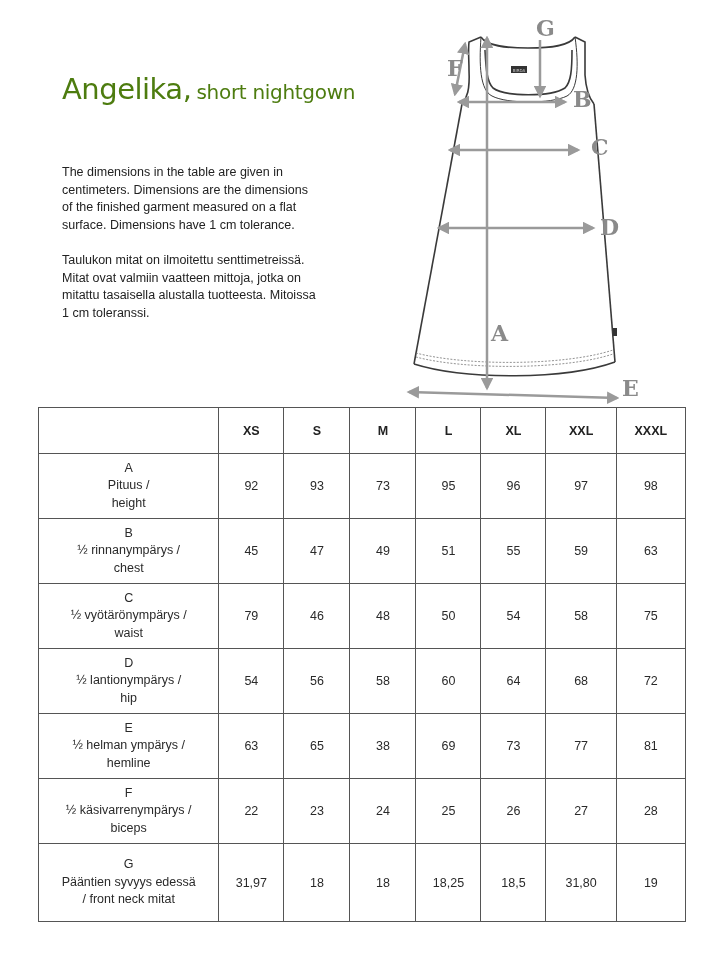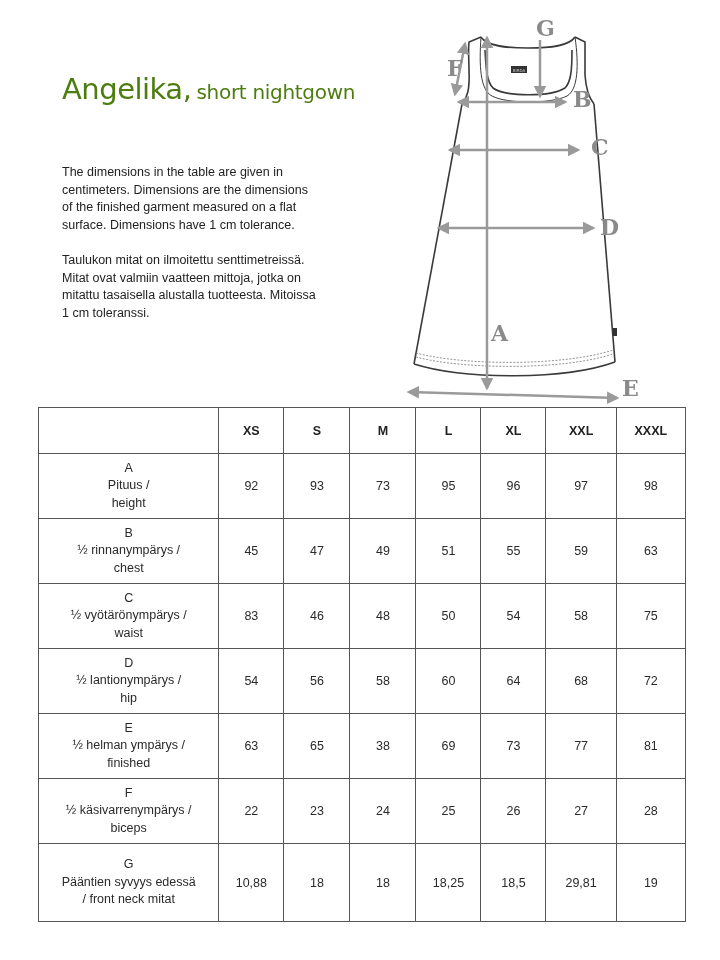--- a/index.html
+++ b/index.html
@@ -133,21 +133,21 @@
         <td>55</td>
         <td>59</td>
         <td>63</td>
       </tr>
       <tr>
         <td class="label">
           <div>C</div>
           <div>½  vyötärönympärys /</div>
           <div>waist</div>
         </td>
-        <td>83</td>
+        <td>79</td>
         <td>46</td>
         <td>48</td>
         <td>50</td>
         <td>54</td>
         <td>58</td>
         <td>75</td>
       </tr>
       <tr>
         <td class="label">
           <div>D</div>
@@ -159,21 +159,21 @@
         <td>58</td>
         <td>60</td>
         <td>64</td>
         <td>68</td>
         <td>72</td>
       </tr>
       <tr>
         <td class="label">
           <div>E</div>
           <div>½ helman ympärys /</div>
-          <div>finished</div>
+          <div>hemline</div>
         </td>
         <td>63</td>
         <td>65</td>
         <td>38</td>
         <td>69</td>
         <td>73</td>
         <td>77</td>
         <td>81</td>
       </tr>
       <tr>
@@ -189,22 +189,22 @@
         <td>26</td>
         <td>27</td>
         <td>28</td>
       </tr>
       <tr class="last">
         <td class="label">
           <div>G</div>
           <div>Pääntien syvyys edessä</div>
           <div>/ front neck mitat</div>
         </td>
-        <td>10,88</td>
+        <td>31,97</td>
         <td>18</td>
         <td>18</td>
         <td>18,25</td>
         <td>18,5</td>
-        <td>29,81</td>
+        <td>31,80</td>
         <td>19</td>
       </tr>
     </tbody>
 </table>
 
 </body></html>

